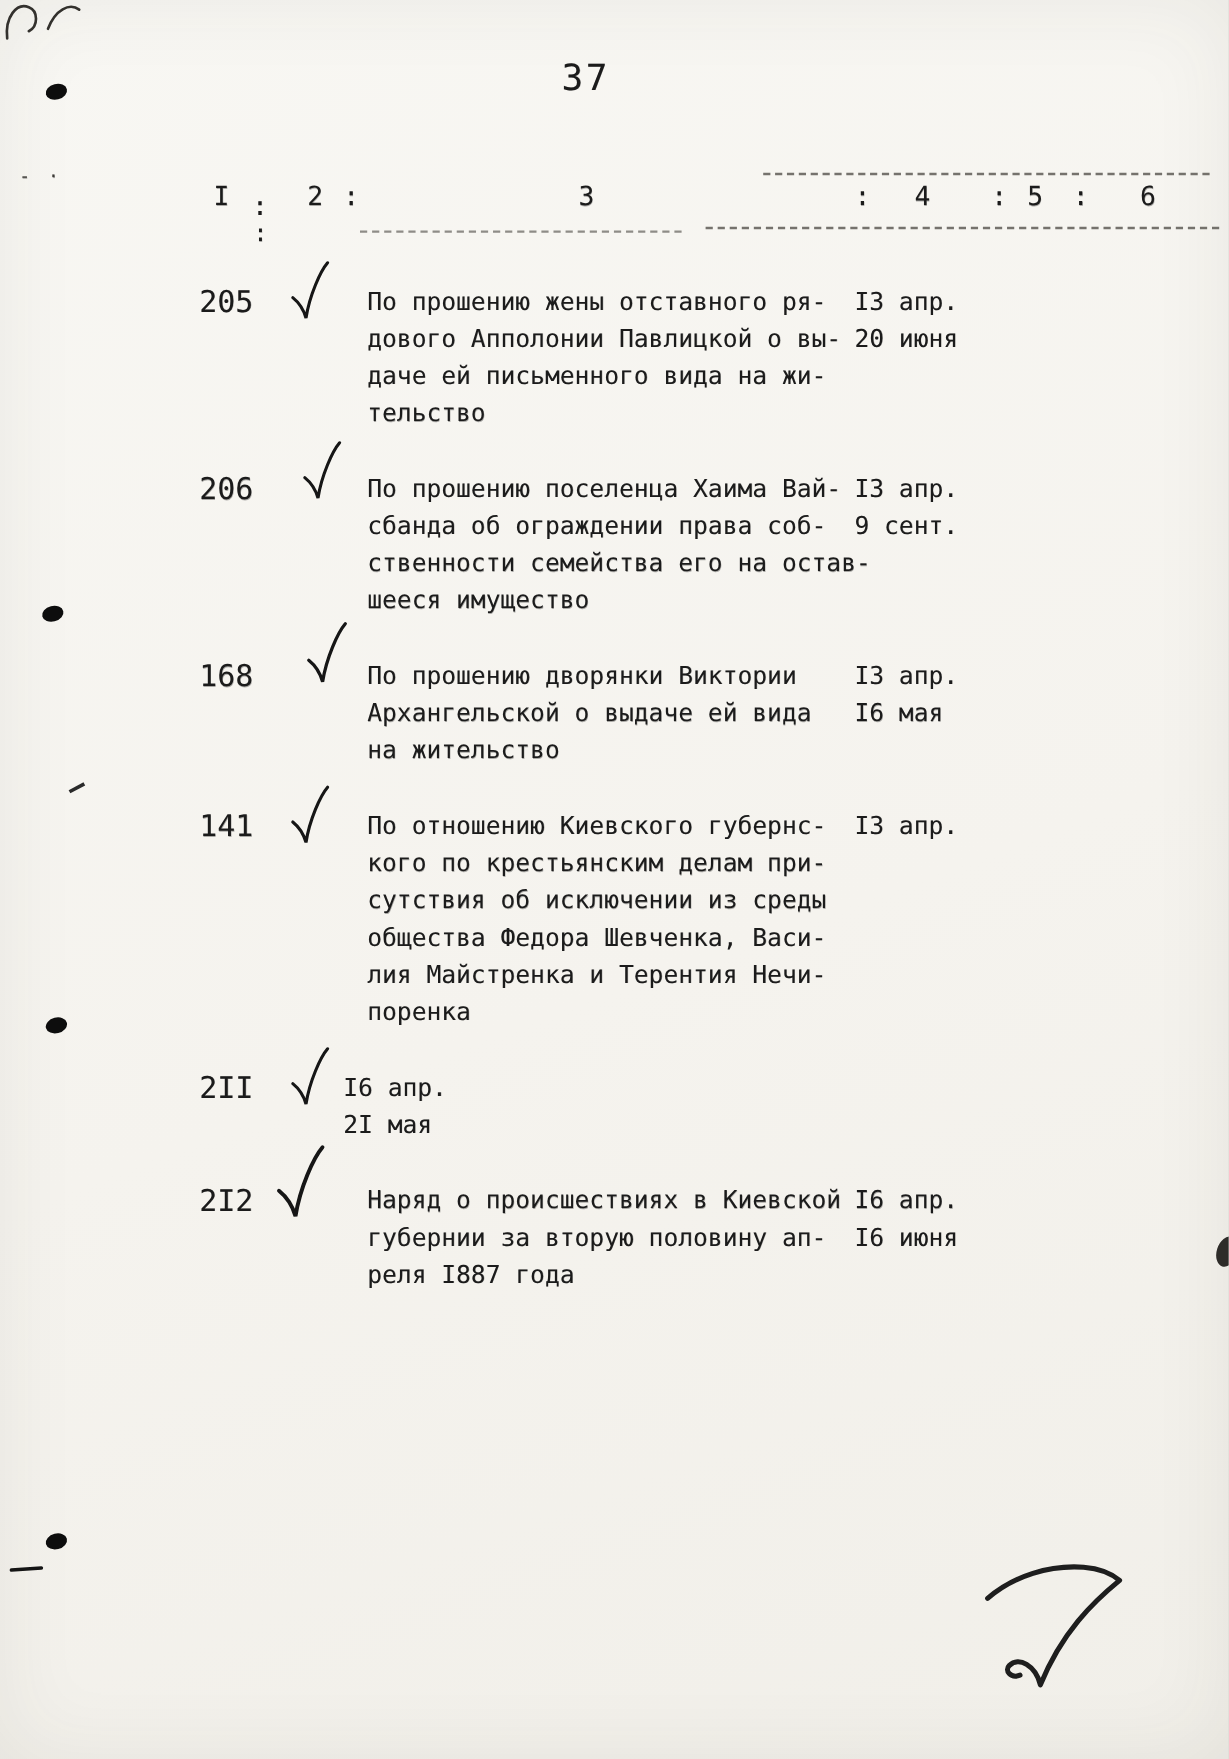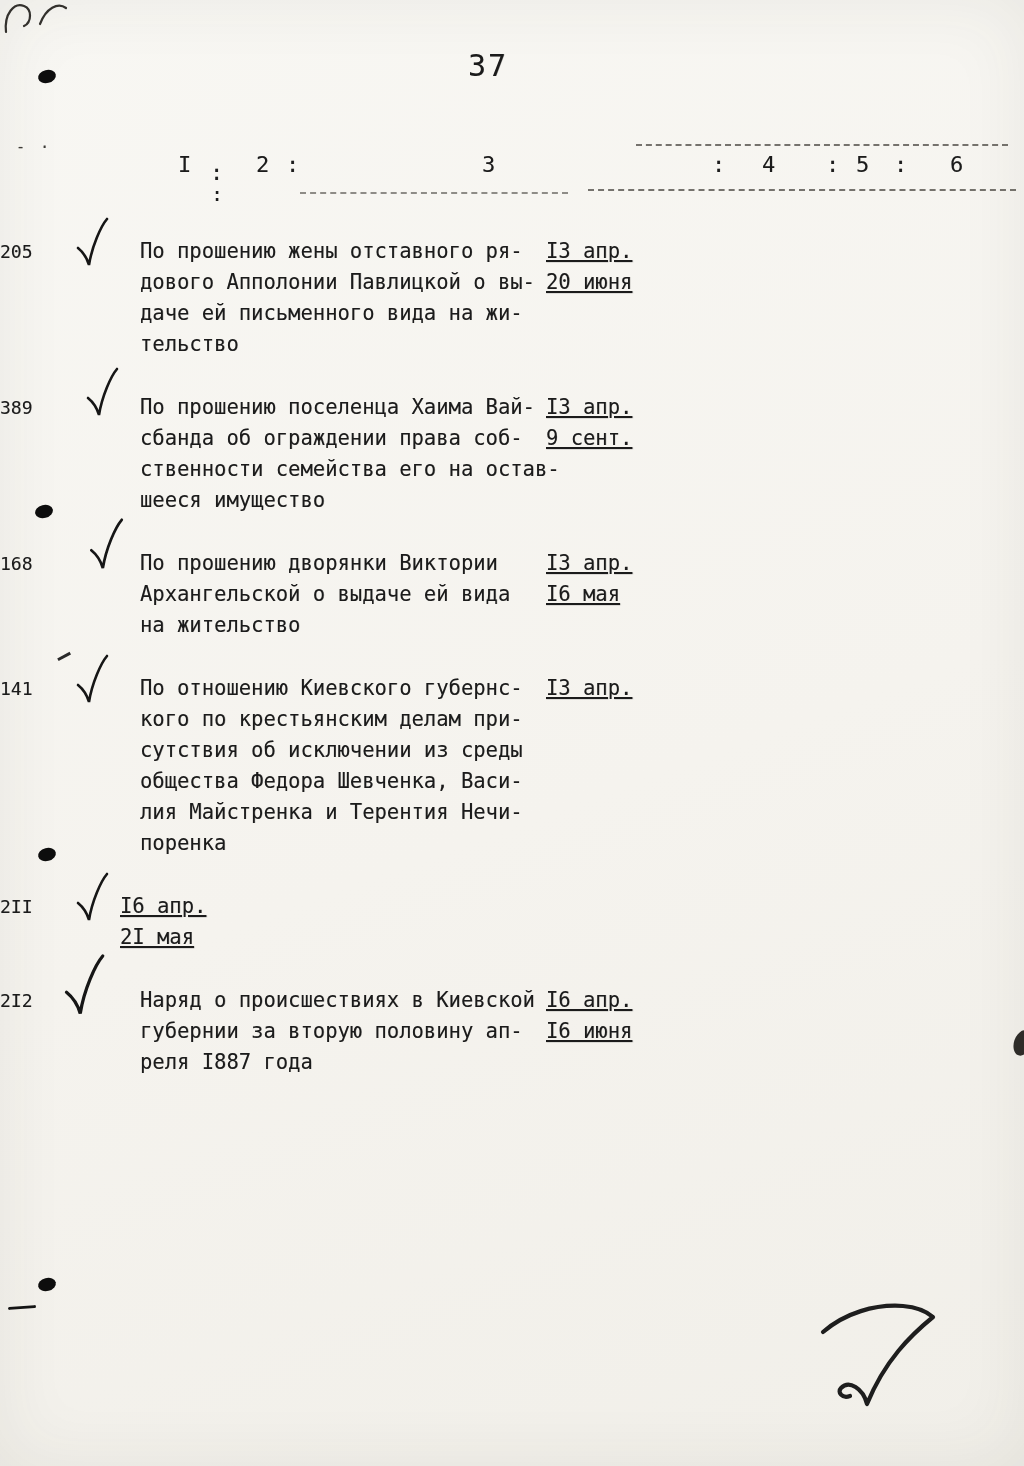--- a/index.html
+++ b/index.html
@@ -41,29 +41,29 @@
 
   .dash{ position:absolute; border-top:2px dashed #4a4741; opacity:.75; }
   .dash-a{ left:636px; top:144px; width:372px; }
   .dash-b{ left:300px; top:192px; width:268px; opacity:.6; }
   .dash-c{ left:588px; top:189px; width:428px; }
 
   
   .entries{ position:absolute; top:236px; left:0; width:1024px; }
   .entry{ display:flex; align-items:flex-start; margin-bottom:32px;
           font-size:20.5px; line-height:31px; }
-  .entry-num{ width:64px; font-size:18px; }
+  .entry-num{ margin-left:166px; width:64px; font-size:25px; }
   .entry-check{ width:76px; position:relative; height:31px; flex:none; }
   .entry-check svg{ position:absolute; left:10px; top:-20px; }
   .entry:nth-child(2) .entry-check svg{ top:-26px; left:20px; }
   .entry:nth-child(3) .entry-check svg{ top:-30px; left:24px; transform:scale(1.05); }
   .entry:nth-child(6) .entry-check svg{ top:-26px; left:2px; transform:scale(1.25); }
   .entry:nth-child(7) .entry-check svg{ top:-36px; left:6px; transform:scale(1.3); }
   .entry-desc{ width:426px; white-space:pre-wrap; }
-  .entry-dates{ margin-left:-20px; white-space:pre-wrap;text-decoration:underline; }
+  .entry-dates{ margin-left:-20px; white-space:pre-wrap; }
 
   
   .dot{ position:absolute; width:18px; height:13px; background:#0d0d0d;
         border-radius:50%; transform:rotate(-14deg); }
   .dot-1{ left:38px; top:70px; }
   .dot-2{ left:35px; top:505px; }
   .dot-3{ left:38px; top:848px; }
   .dot-4{ left:38px; top:1278px; }
   .edge-dash{ position:absolute; left:8px; top:1306px; width:28px; height:3px;
               background:#141414; transform:rotate(-4deg); border-radius:2px; }
@@ -125,21 +125,21 @@
     </div>
     <div class="entry-desc">По прошению жены отставного ря-
 дового Апполонии Павлицкой о вы-
 даче ей письменного вида на жи-
 тельство</div>
     <div class="entry-dates">I3 апр.
 20 июня</div>
   </div>
 
   <div class="entry">
-    <div class="entry-num">389</div>
+    <div class="entry-num">206</div>
     <div class="entry-check">
       <svg width="36" height="54" viewBox="0 0 36 54">
         <path d="M4 32 C9 36 13 42 15 49 C18 30 27 10 33 3" fill="none" stroke="#161616" stroke-width="2.6" stroke-linecap="round"></path>
       </svg>
     </div>
     <div class="entry-desc">По прошению поселенца Хаима Вай-
 сбанда об ограждении права соб-
 ственности семейства его на остав-
 шееся имущество</div>
     <div class="entry-dates">I3 апр.

